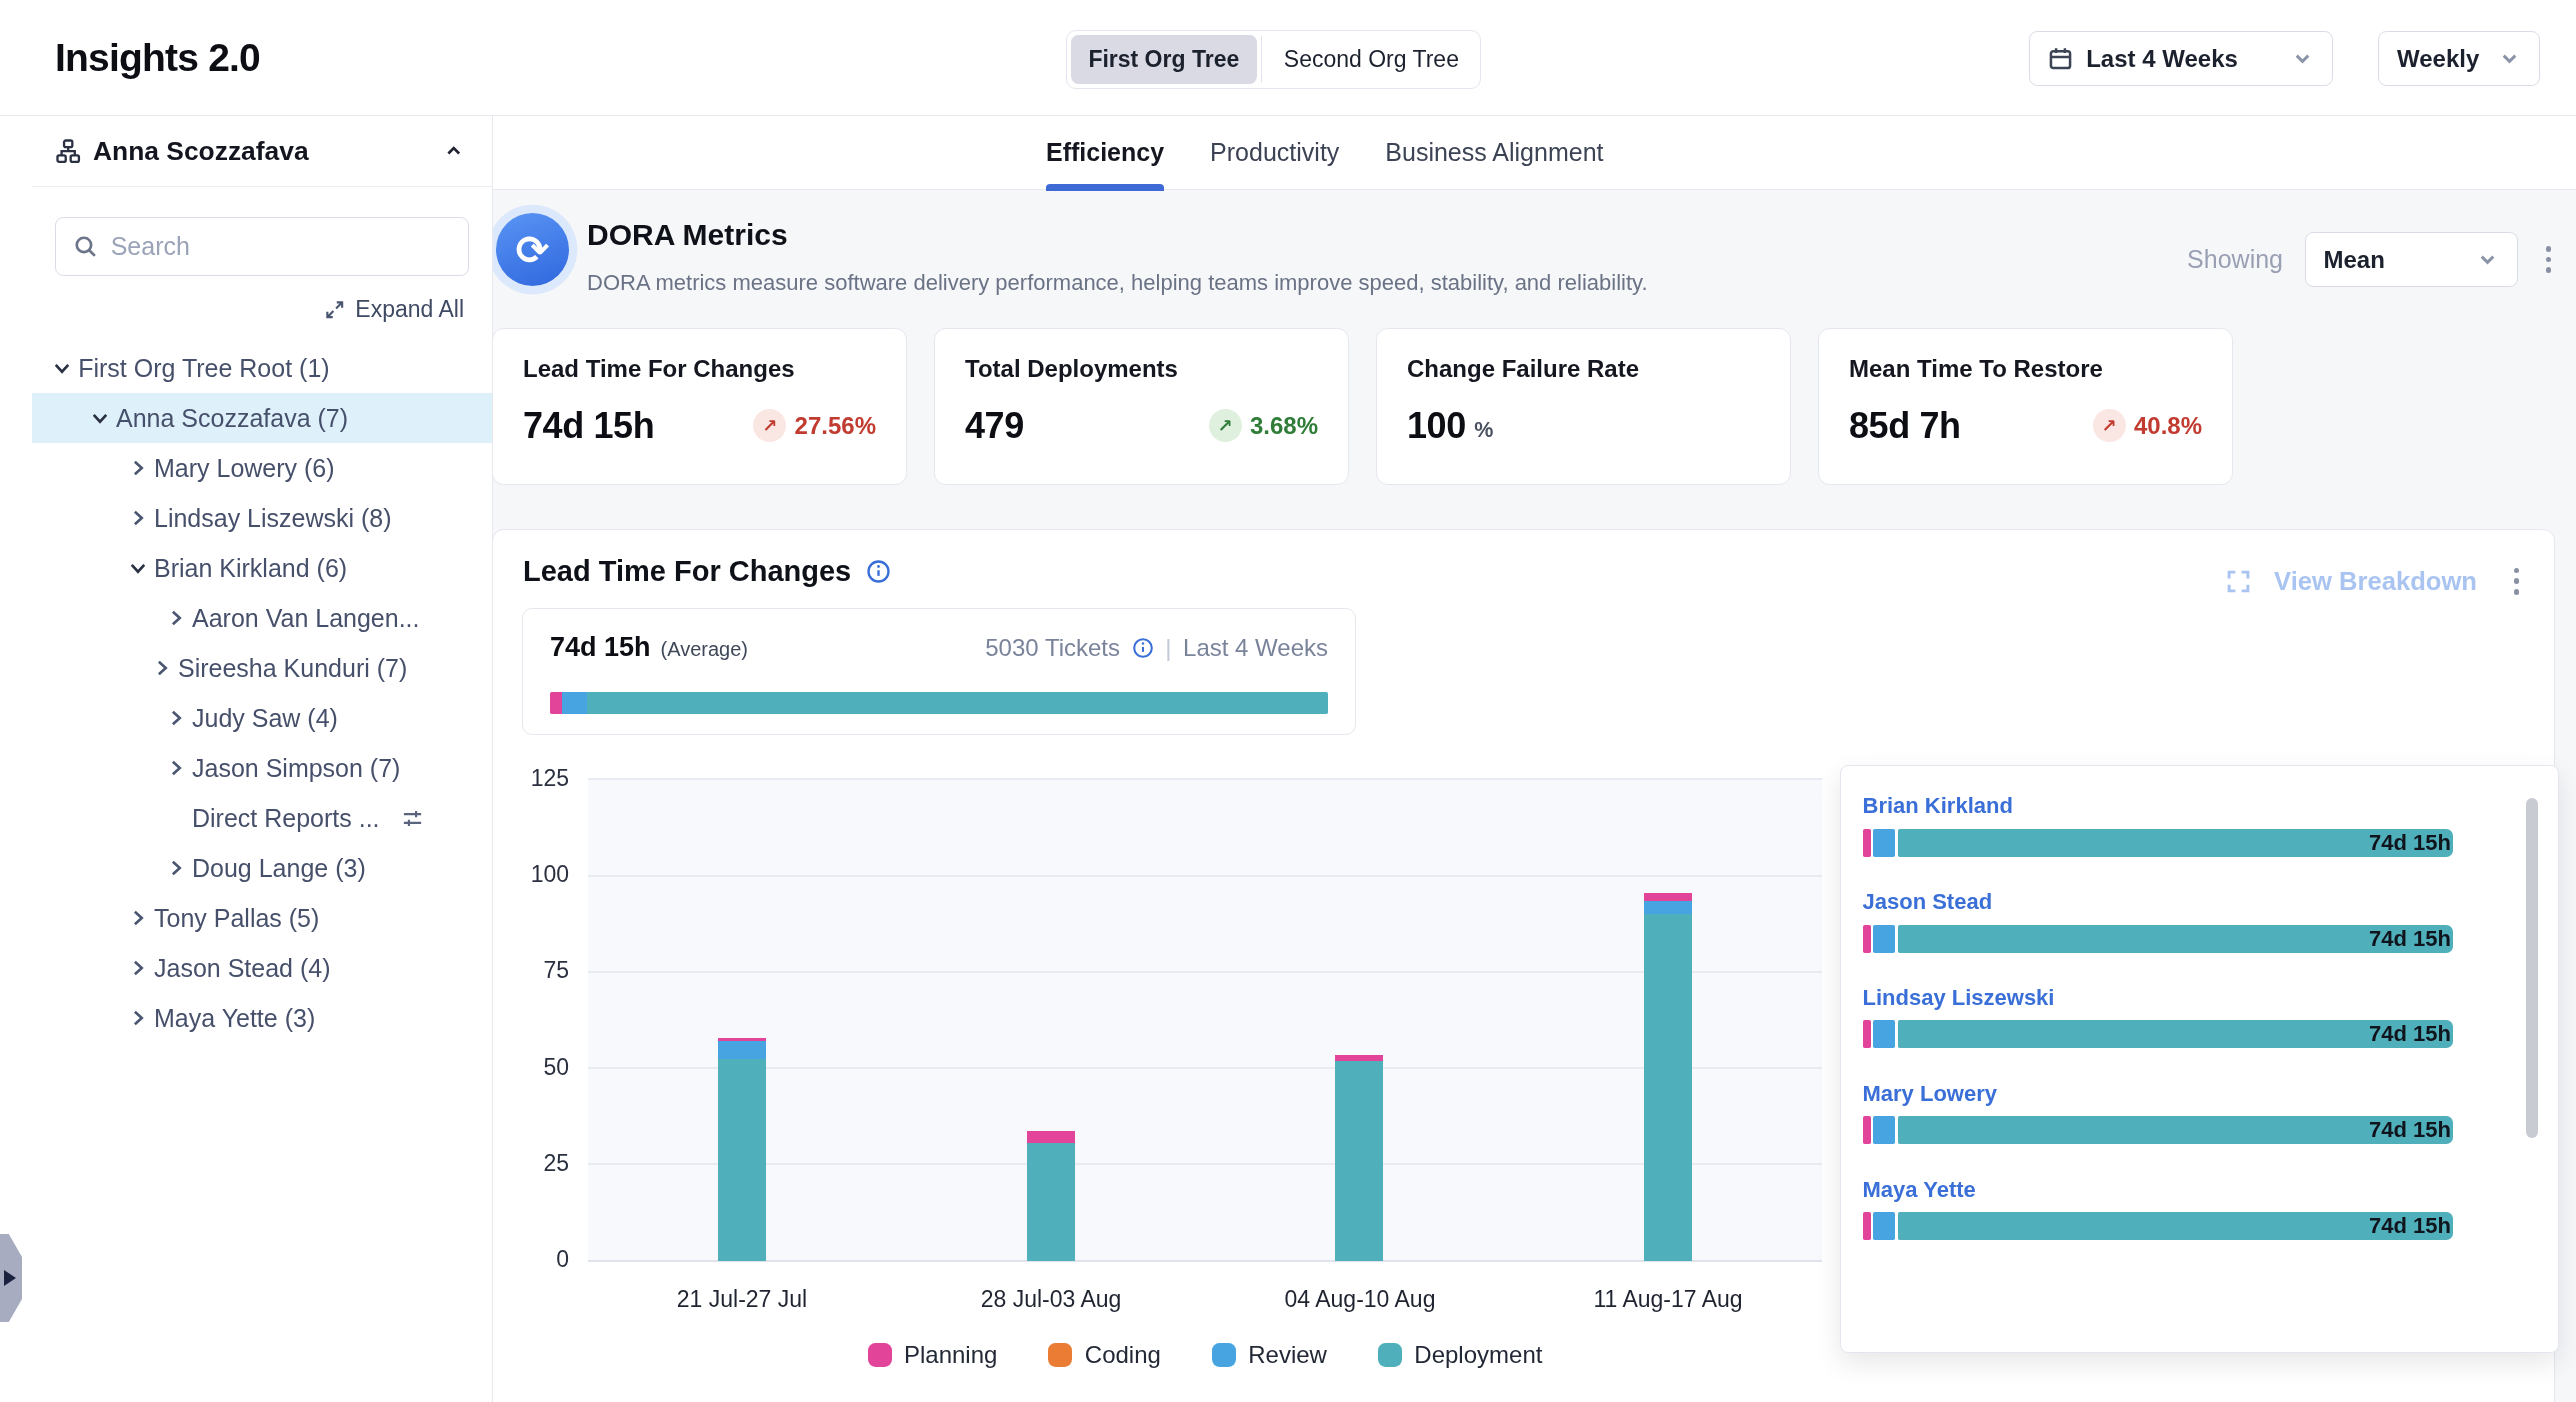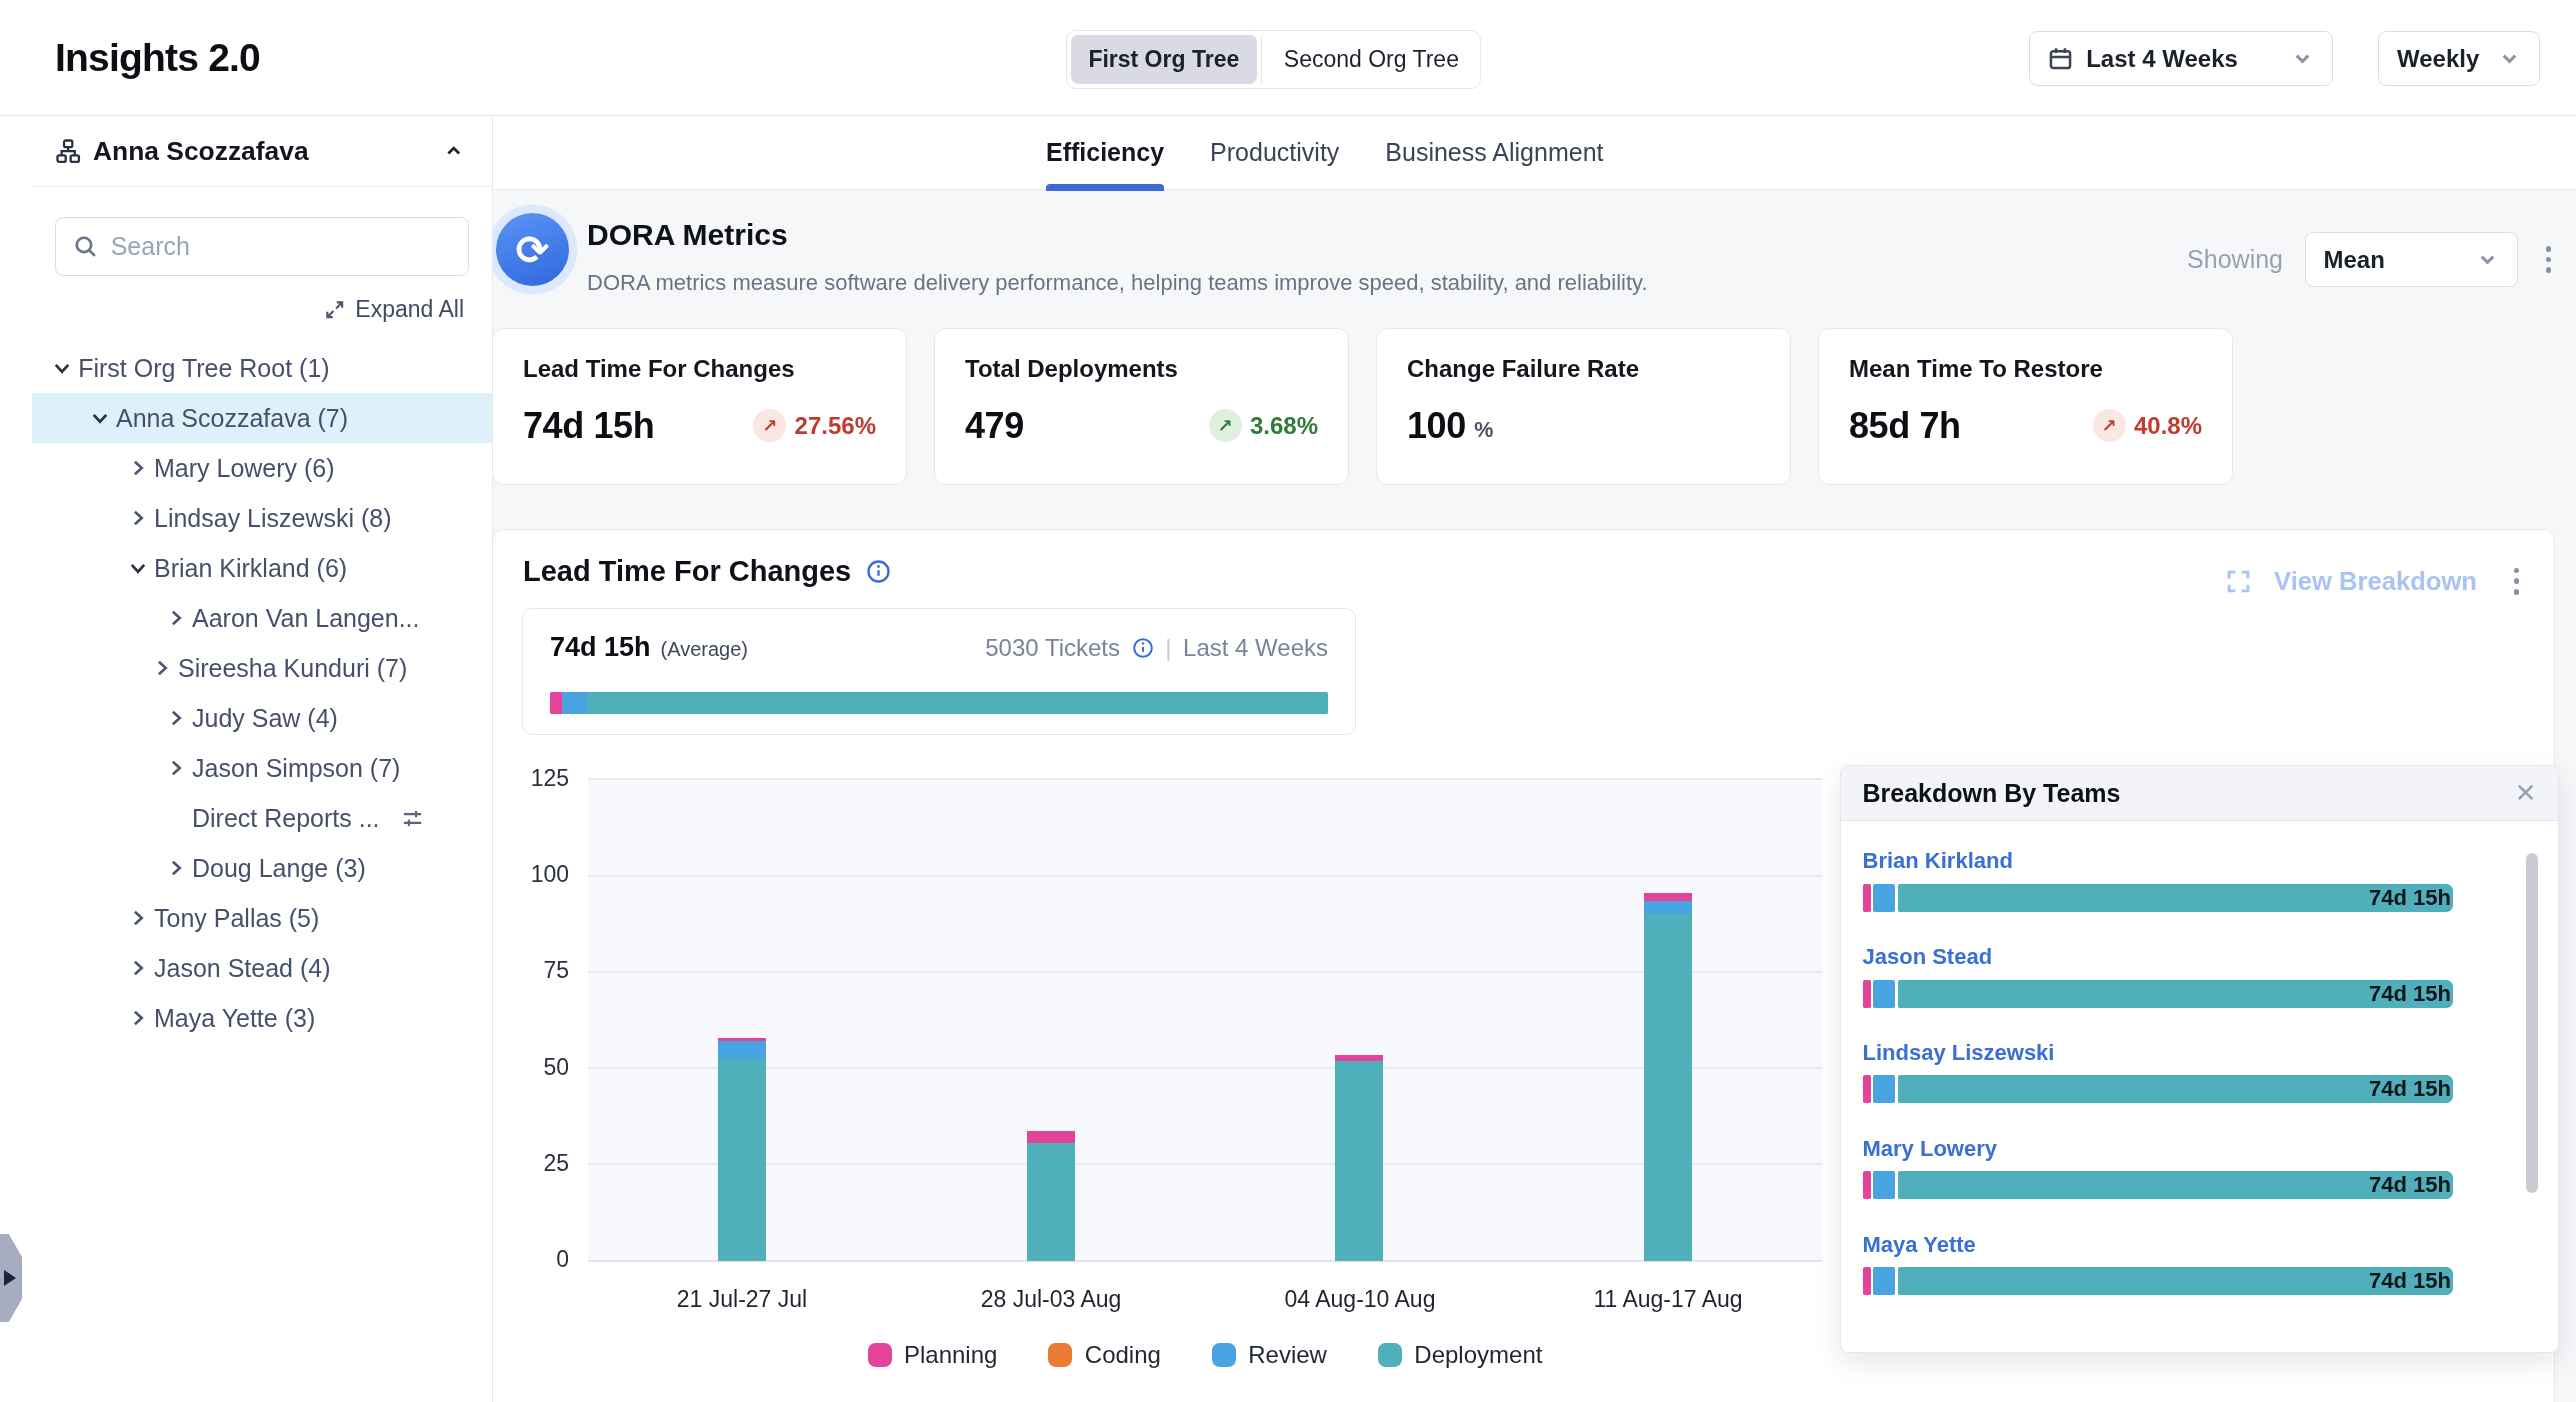--- a/index.html
+++ b/index.html
@@ -496,24 +496,20 @@
           <span class="sw" style="background: rgb(71, 164, 224);"></span>
           <span>Review</span>
         </div>
         <div class="leg-item">
           <span class="sw" style="background: rgb(79, 176, 187);"></span>
           <span>Deployment</span>
         </div>
       </div>
 
     <div class="panel">
-      <div class="panel-head">
-        <span class="pt">Breakdown By Teams</span>
-        <span class="panel-close">✕</span>
-      </div>
       <div class="panel-body" id="panel-body">
         <div class="scroll-thumb"></div>
       <div class="team-name" style="top: 27px;">Brian Kirkland</div>
           <div class="team-bar" style="top: 63px;">
             <div class="p" style="width: 8.3px; background: rgb(226, 68, 154);"></div>
             <div class="p" style="width: 22px; background: rgb(71, 164, 224);"></div>
             <div class="teal" style="background: rgb(79, 176, 187);"></div>
           </div>
           <div class="team-val" style="top: 63px; right: 107px;">74d 15h</div>
           <div class="team-name" style="top: 123px;">Jason Stead</div>

